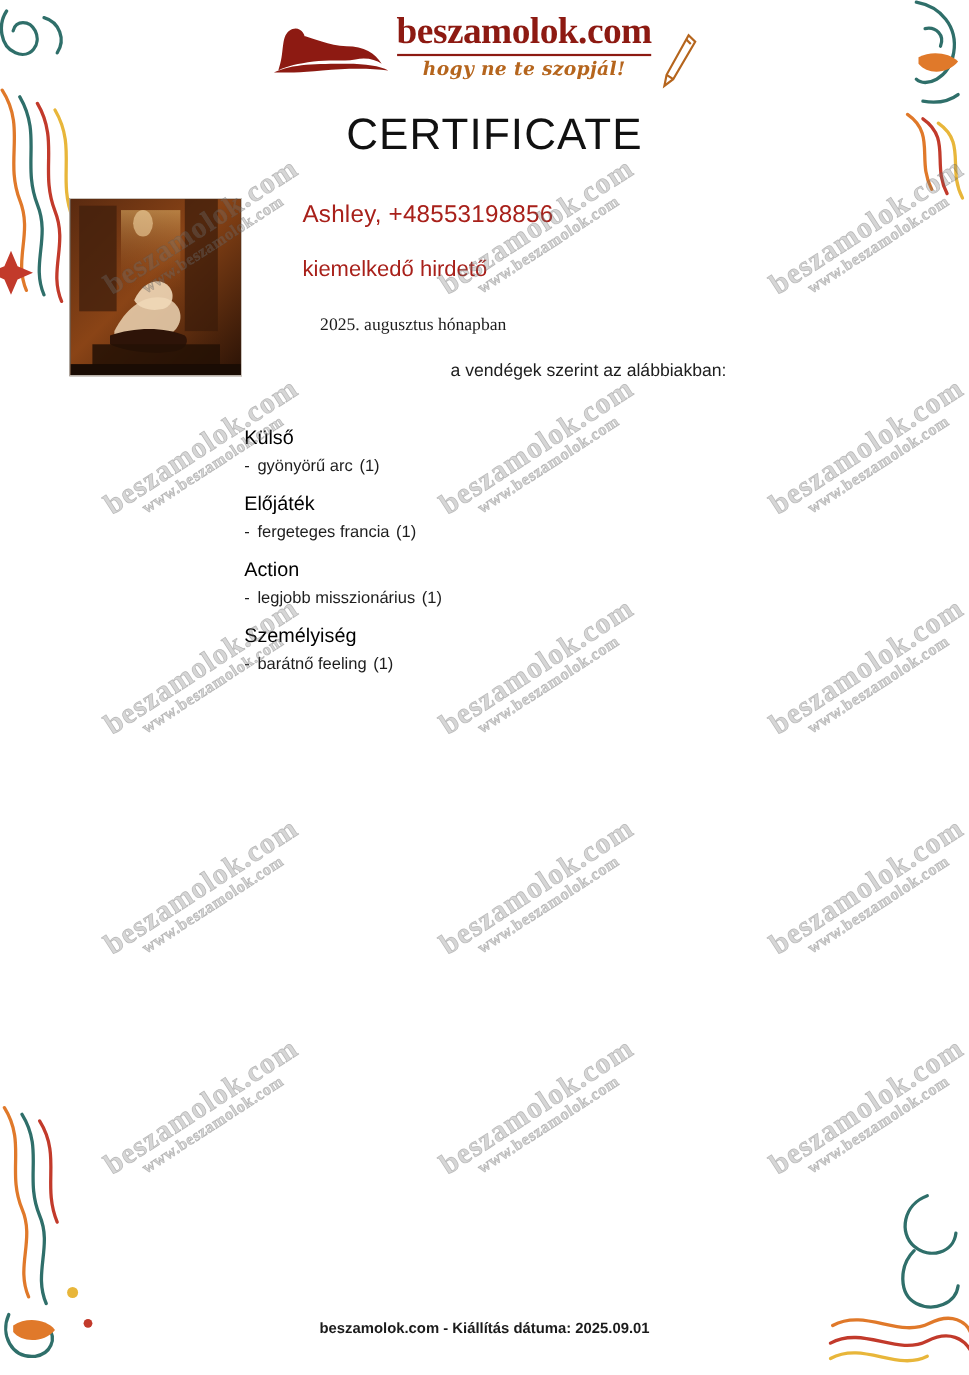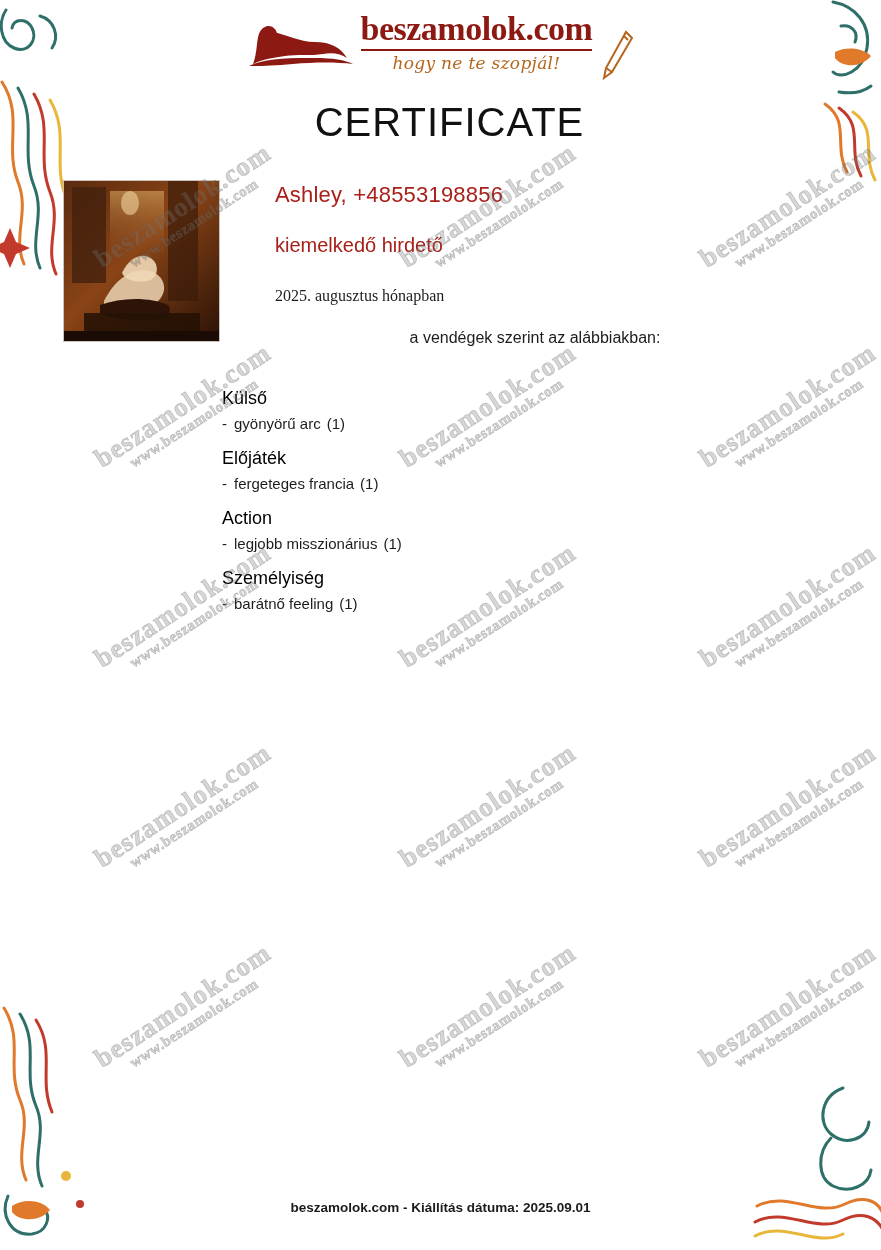--- a/index.html
+++ b/index.html
@@ -79,20 +79,21 @@
     background: #8d1a12;
     margin: 3px 0 2px 0;
   }
   .logo-sub {
     font-family: "DejaVu Serif", serif;
     font-style: italic;
     font-size: 17px;
     color: #b5651d;
     text-align: center;
     letter-spacing: 0.3px;
+    font-weight: bold;
   }
 
   
   .cert-title {
     position: absolute;
     top: 100px;
     left: 0;
     right: 0;
     text-align: center;
     font-size: 40px;
@@ -129,21 +130,21 @@
     letter-spacing: 0.2px;
   }
   .tier-line {
     font-size: 20px;
     color: #a8201a;
     margin: 0 0 30px 0;
   }
   .period-line {
     font-size: 16px;
     color: #1d1d1d;
-    margin: 0 0 24px 0;
+    margin: 0 0 24px 16px;
     font-family: "Liberation Serif", serif;
   }
   .intro-line {
     font-size: 16px;
     color: #1d1d1d;
     margin: 0;
     text-align: center;
   }
 
   .categories {

